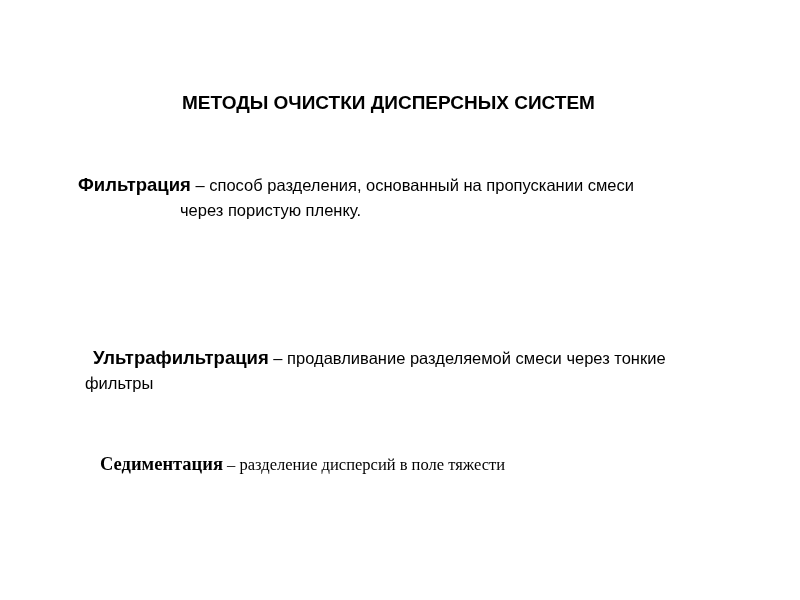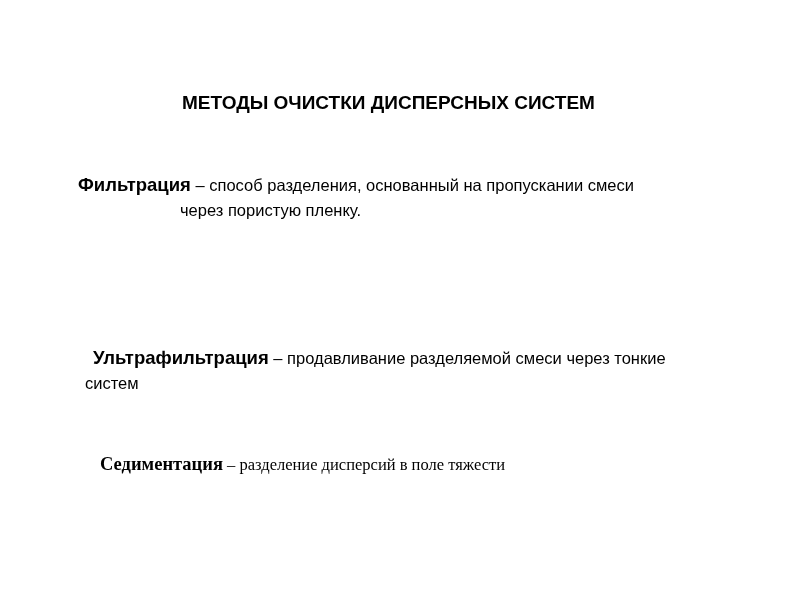--- a/index.html
+++ b/index.html
@@ -59,20 +59,20 @@
   <h1 class="title">МЕТОДЫ ОЧИСТКИ ДИСПЕРСНЫХ СИСТЕМ</h1>
 
   <div class="para p1">
     <span class="ln ln-first"><b class="term">Фильтрация</b><span> – способ разделения, основанный на пропускании смеси</span></span>
     <span class="ln ln-cont">через пористую пленку.</span>
   </div>
 
 
   <div class="para p3">
     <span class="ln ln-first"><b class="term">Ультрафильтрация</b><span> – продавливание разделяемой смеси через тонкие</span></span>
-    <span class="ln">систем</span>
+    <span class="ln">фильтры</span>
   </div>
 
   <div class="para p4">
     <span class="ln ln-first"><b class="term">Седиментация</b><span> – разделение дисперсий в поле тяжести</span></span>
   </div>
 
 </div>
 
 </body></html>

